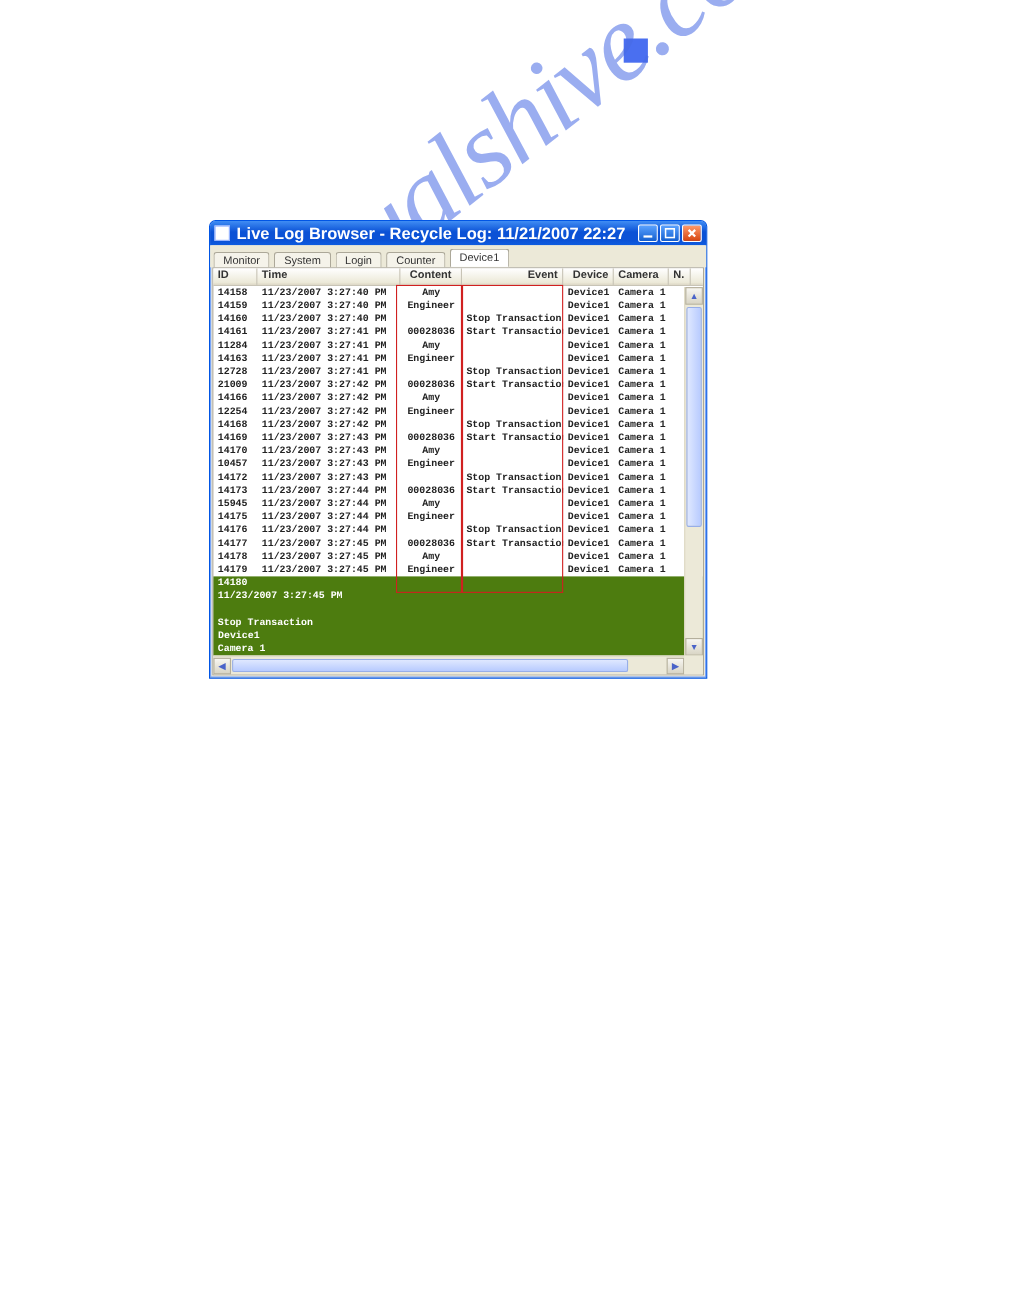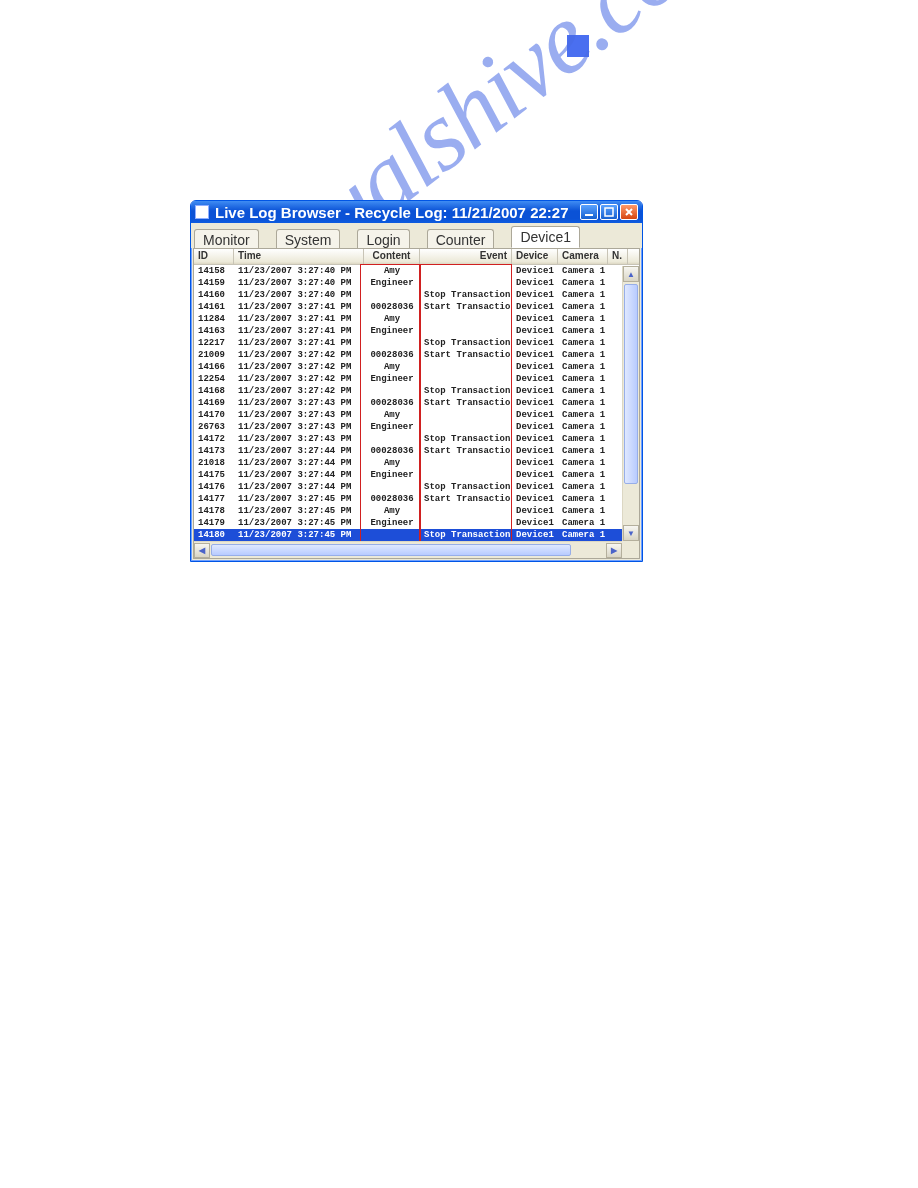--- a/index.html
+++ b/index.html
@@ -62,22 +62,22 @@
   }
   .win-btn.close {
     background: linear-gradient(to bottom, #ff9a6a, #d64510);
   }
   .win-btn svg { width: 10px; height: 10px; }
   .tabs {
     display: flex;
     align-items: flex-end;
     background: #ece9d8;
     padding: 3px 3px 0 3px;
-    gap: 17px;
-    font-size: 14px;
+    gap: 4px;
+    font-size: 10px;
   }
   .tab {
     padding: 2px 8px 1px 8px;
     border: 1px solid #aca899;
     border-bottom: none;
     border-radius: 3px 3px 0 0;
     background: #f5f3ea;
     color: #333;
     margin-right: 0;
     cursor: pointer;
@@ -121,28 +121,29 @@
   .row {
     display: flex;
     white-space: nowrap;
   }
   .row .cell {
     padding: 0 4px;
     height: 12px;
     overflow: hidden;
   }
   .row.selected {
-    background: #1d4ed8;
+    background: #4d7c0f;
     color: #ffffff;
+    flex-direction: column;
   }
   .col-id    { width: 40px; }
   .col-time  { width: 130px; }
   .col-content { width: 56px; text-align: center; }
   .col-event { width: 92px; text-align: right; }
-  .col-device{ width: 46px; }
+  .col-device{ width: 46px; text-align: right; }
   .col-camera{ width: 50px; }
   .col-n     { width: 20px; }
   .highlight-rect {
     position: absolute;
     border: 1px solid #d02020;
     pointer-events: none;
   }
   .hl1 { top: 15px; left: 166px; width: 60px; height: 280px; }
   .hl2 { top: 15px; left: 226px; width: 92px; height: 280px; }
   .scroll-v {
@@ -297,21 +298,21 @@
         </div>
         <div class="row">
           <div class="cell col-id">14163</div>
           <div class="cell col-time">11/23/2007 3:27:41 PM</div>
           <div class="cell col-content">Engineer</div>
           <div class="cell col-event"></div>
           <div class="cell col-device">Device1</div>
           <div class="cell col-camera">Camera 1</div>
         </div>
         <div class="row">
-          <div class="cell col-id">12217</div>
+          <div class="cell col-id">12728</div>
           <div class="cell col-time">11/23/2007 3:27:41 PM</div>
           <div class="cell col-content"></div>
           <div class="cell col-event">Stop Transaction</div>
           <div class="cell col-device">Device1</div>
           <div class="cell col-camera">Camera 1</div>
         </div>
         <div class="row">
           <div class="cell col-id">21009</div>
           <div class="cell col-time">11/23/2007 3:27:42 PM</div>
           <div class="cell col-content">00028036</div>
@@ -353,21 +354,21 @@
         </div>
         <div class="row">
           <div class="cell col-id">14170</div>
           <div class="cell col-time">11/23/2007 3:27:43 PM</div>
           <div class="cell col-content">Amy</div>
           <div class="cell col-event"></div>
           <div class="cell col-device">Device1</div>
           <div class="cell col-camera">Camera 1</div>
         </div>
         <div class="row">
-          <div class="cell col-id">26763</div>
+          <div class="cell col-id">10457</div>
           <div class="cell col-time">11/23/2007 3:27:43 PM</div>
           <div class="cell col-content">Engineer</div>
           <div class="cell col-event"></div>
           <div class="cell col-device">Device1</div>
           <div class="cell col-camera">Camera 1</div>
         </div>
         <div class="row">
           <div class="cell col-id">14172</div>
           <div class="cell col-time">11/23/2007 3:27:43 PM</div>
           <div class="cell col-content"></div>
@@ -377,21 +378,21 @@
         </div>
         <div class="row">
           <div class="cell col-id">14173</div>
           <div class="cell col-time">11/23/2007 3:27:44 PM</div>
           <div class="cell col-content">00028036</div>
           <div class="cell col-event">Start Transaction</div>
           <div class="cell col-device">Device1</div>
           <div class="cell col-camera">Camera 1</div>
         </div>
         <div class="row">
-          <div class="cell col-id">21018</div>
+          <div class="cell col-id">15945</div>
           <div class="cell col-time">11/23/2007 3:27:44 PM</div>
           <div class="cell col-content">Amy</div>
           <div class="cell col-event"></div>
           <div class="cell col-device">Device1</div>
           <div class="cell col-camera">Camera 1</div>
         </div>
         <div class="row">
           <div class="cell col-id">14175</div>
           <div class="cell col-time">11/23/2007 3:27:44 PM</div>
           <div class="cell col-content">Engineer</div>

